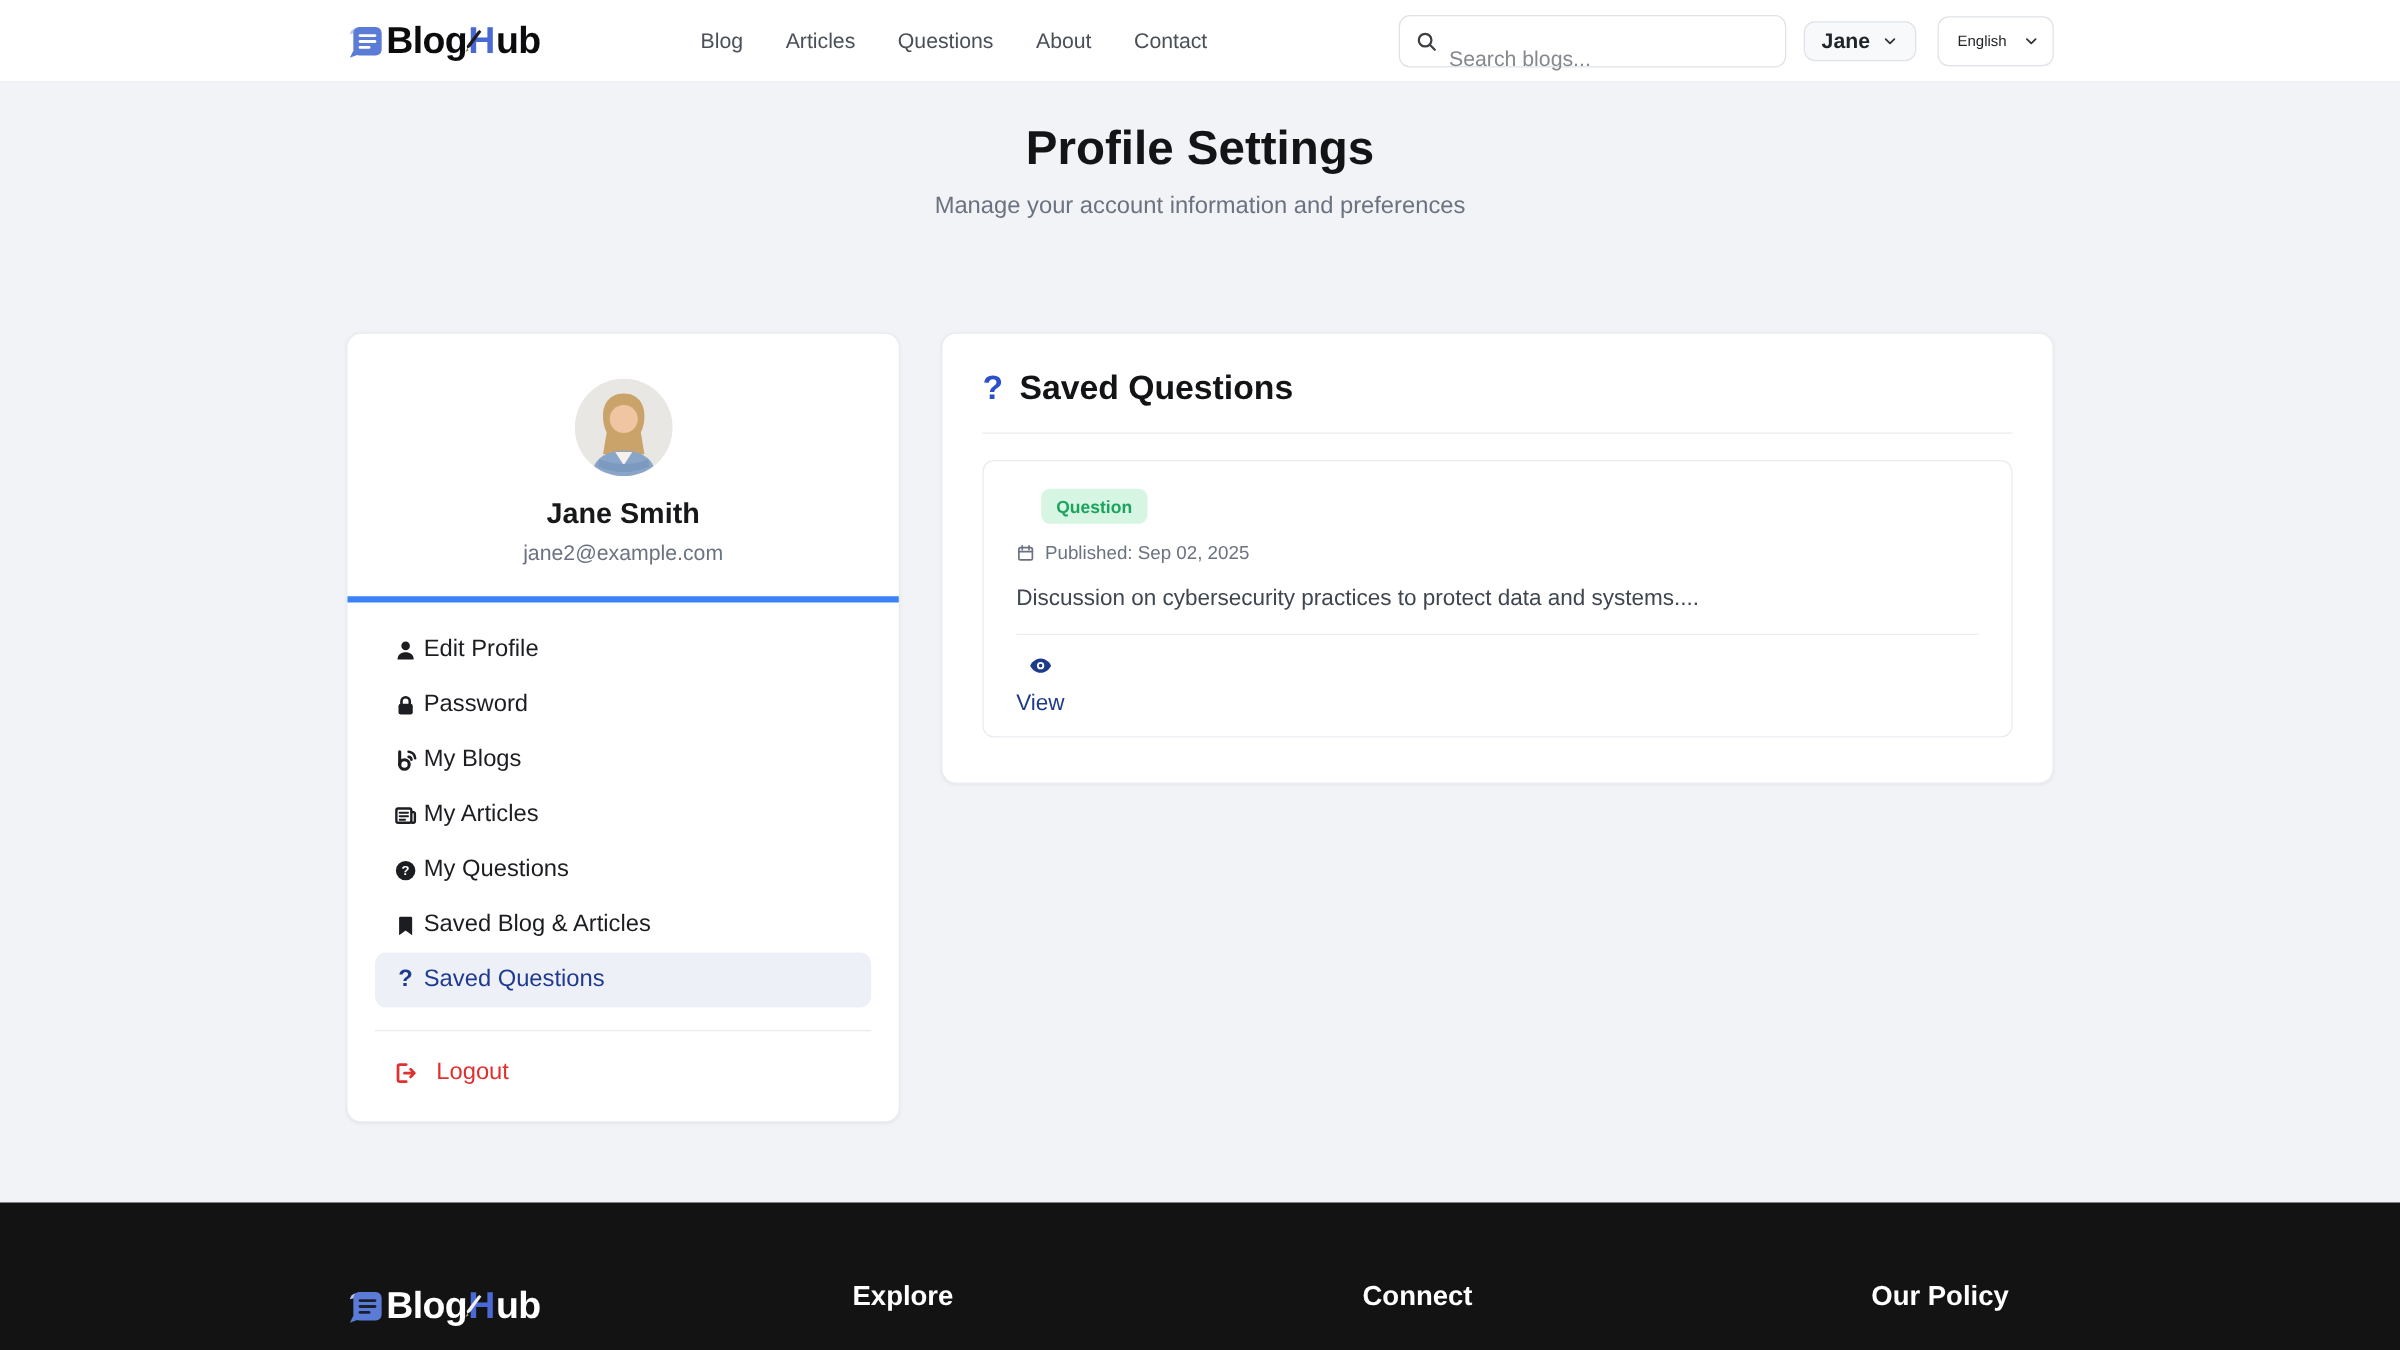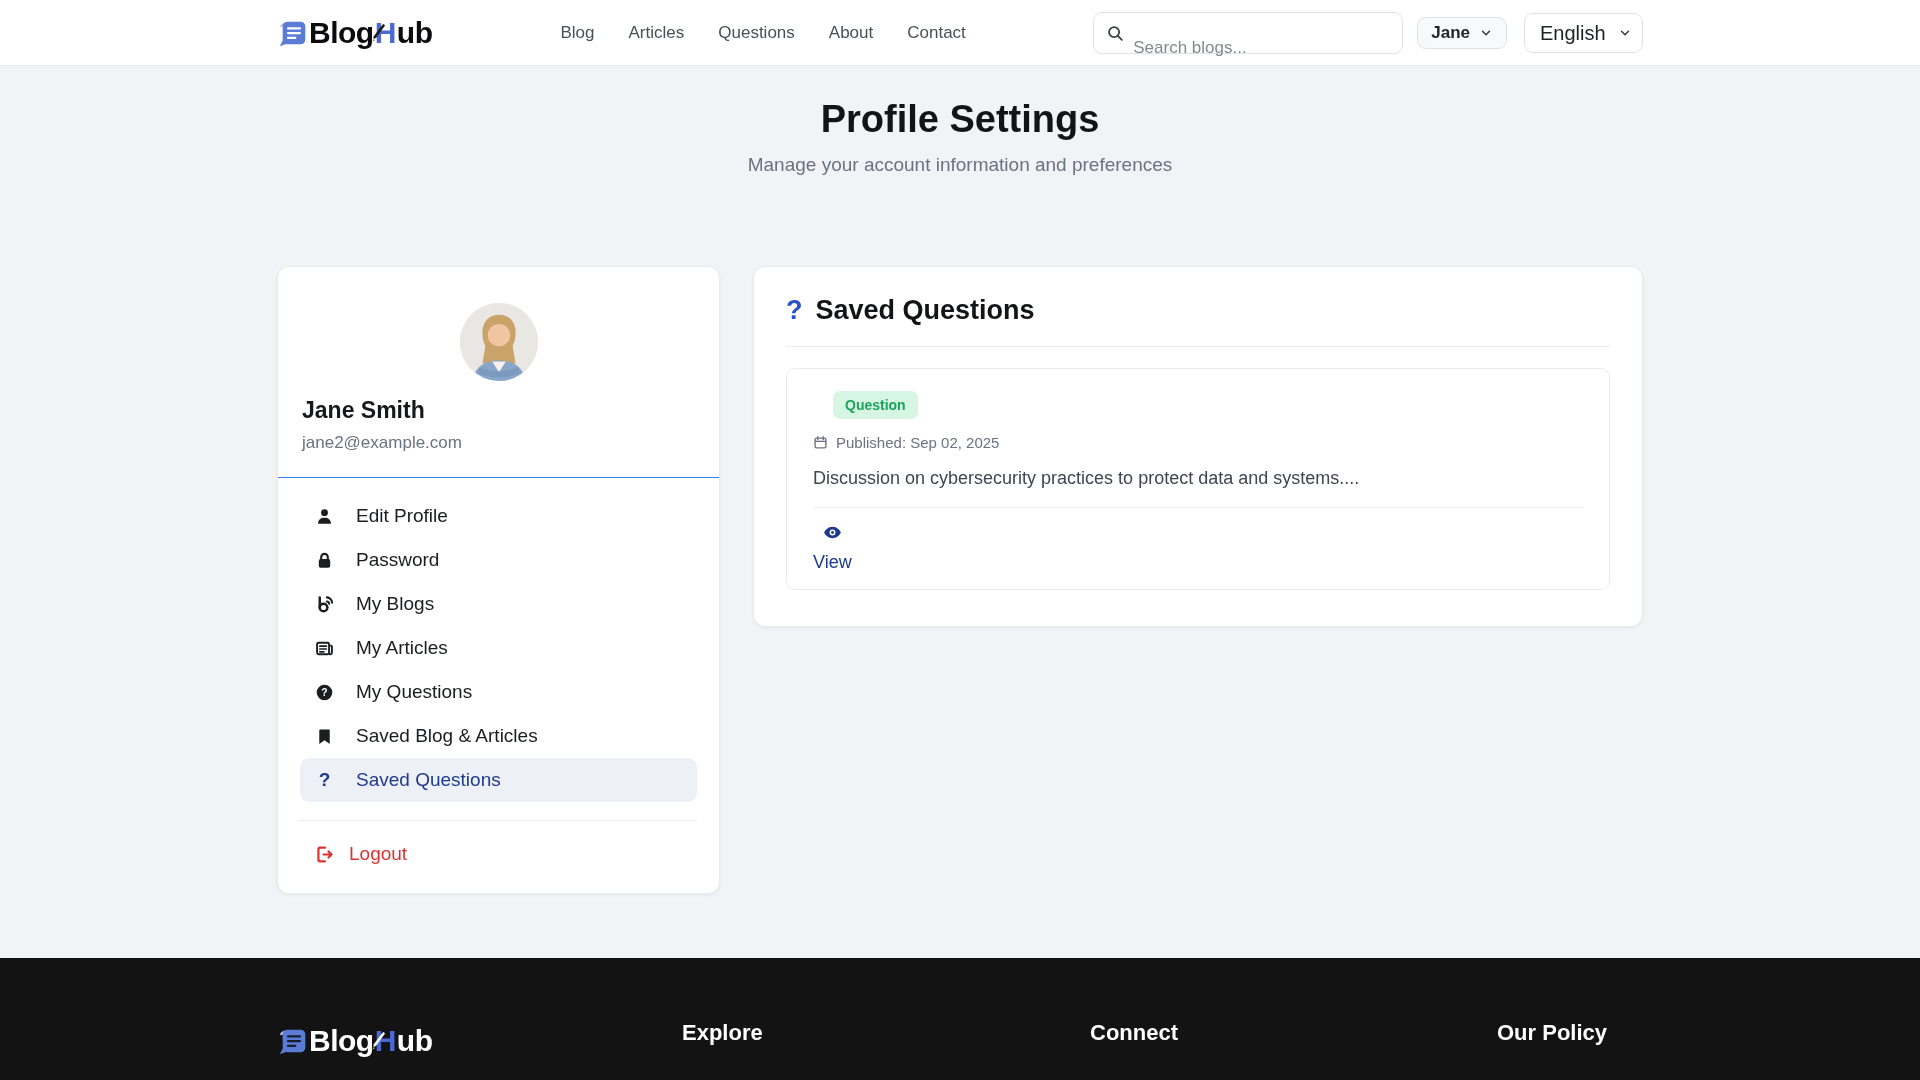--- a/index.html
+++ b/index.html
@@ -42,49 +42,49 @@
     margin-left: 14px; height: 32px; padding: 0 13px;
     border: 1px solid #dfe3e8; border-radius: 9px; background: #f8f9fa;
     font-family: inherit; font-size: 17px; font-weight: 600; color: #212529;
     display: flex; align-items: center; gap: 9px; cursor: pointer;
   }
   .chev { width: 14px; height: 14px; color: #333; }
   .lang-wrap { position: relative; margin-left: 17px; }
   .lang-wrap select {
     appearance: none; -webkit-appearance: none; height: 40px;
     padding: 0 36px 0 15px; border: 1px solid #dfe3e8; border-radius: 9px;
-    background: #fff; font-family: inherit; font-size: 20px; color: #212529; cursor: pointer;
+    background: #fff; font-family: inherit; font-size: 12px; color: #212529; cursor: pointer;
   }
   .lang-wrap .chev { position: absolute; right: 11px; top: 13px; pointer-events: none; }
 
   
   .page-head { text-align: center; padding-top: 32px; }
   .page-title { font-size: 38px; font-weight: 800; color: #131416; }
   .page-sub { margin-top: 13px; font-size: 19px; color: #6b7280; }
 
   
   .content { display: flex; gap: 33px; margin-top: 90px; align-items: flex-start; }
   .card {
     background: #fff; border: 1px solid #e9ecef; border-radius: 12px;
     box-shadow: 0 1px 3px rgba(16,24,40,.06);
   }
 
   
   .profile-card { width: 443px; flex: none; }
-  .profile-head { padding: 36px 24px 24px; border-bottom: 1px solid #3b82f6; }
+  .profile-head { padding: 36px 24px 24px; text-align: center; border-bottom: 5px solid #3b82f6; }
   .avatar {
     width: 78px; height: 78px; border-radius: 50%; overflow: hidden;
     margin: 0 auto; background: #e9e7e4;
   }
   .avatar svg { width: 100%; height: 100%; display: block; }
   .p-name { margin-top: 16px; font-size: 23px; font-weight: 700; color: #17181a; }
   .p-email { margin-top: 9px; font-size: 17px; color: #6b7280; }
   .menu { padding: 16px 22px 4px; }
   .menu-item {
-    display: flex; align-items: center; gap: 22px; padding: 11px 15px;
+    display: flex; align-items: center; gap: 5px; padding: 11px 15px;
     font-size: 19px; color: #1b1d21; border-radius: 9px; cursor: pointer;
   }
   .menu-item svg { width: 19px; height: 19px; flex: none; }
   .menu-item .qglyph { width: 19px; text-align: center; font-weight: 700; font-size: 19px; }
   .menu-item.active { background: #edf1f7; color: #203a8f; font-weight: 500; }
   .menu-divider { border-top: 1px solid #e9ecef; margin: 14px 22px 0; }
   .logout-item {
     display: flex; align-items: center; gap: 15px; padding: 22px 37px 28px;
     color: #e03131; font-size: 19px; cursor: pointer;
   }

